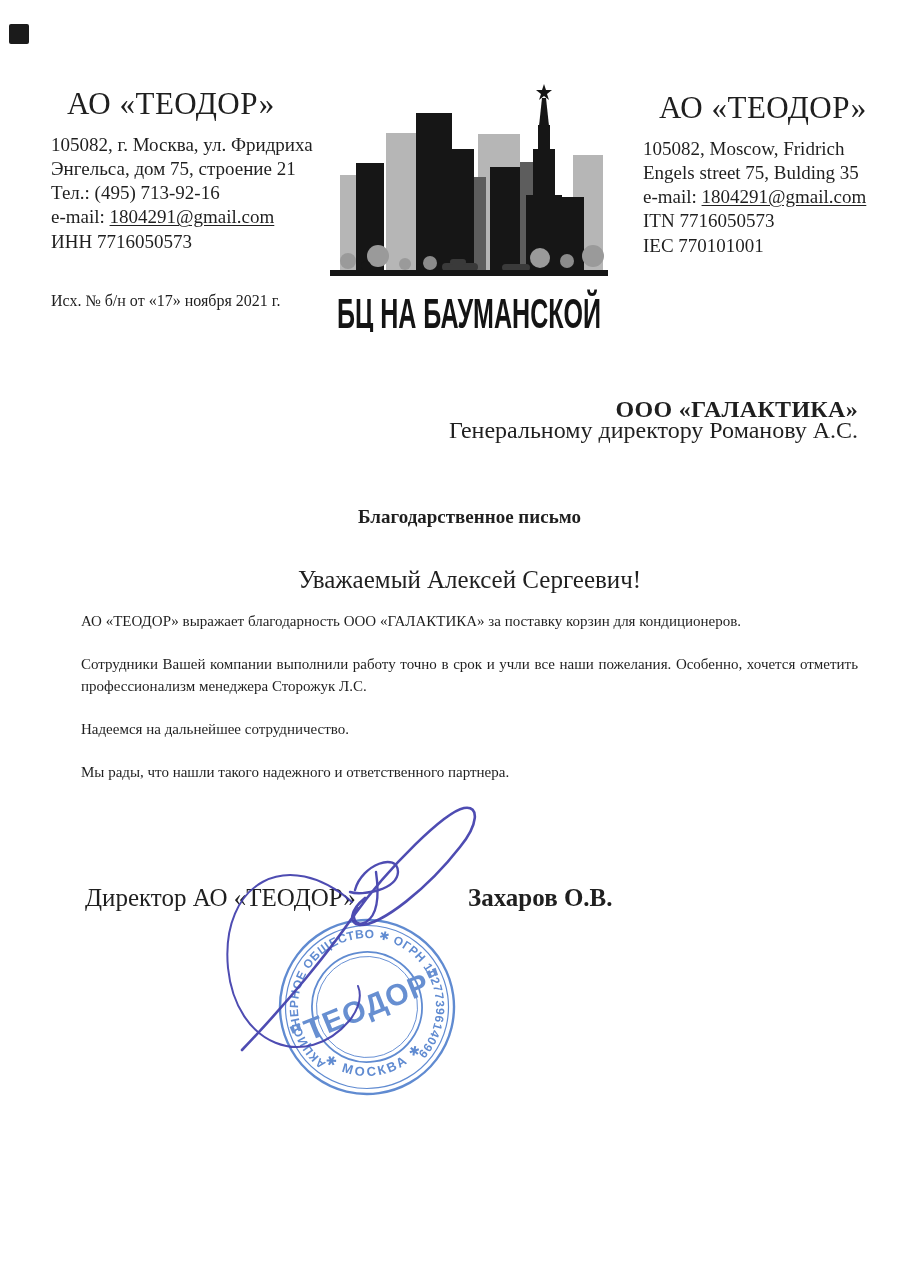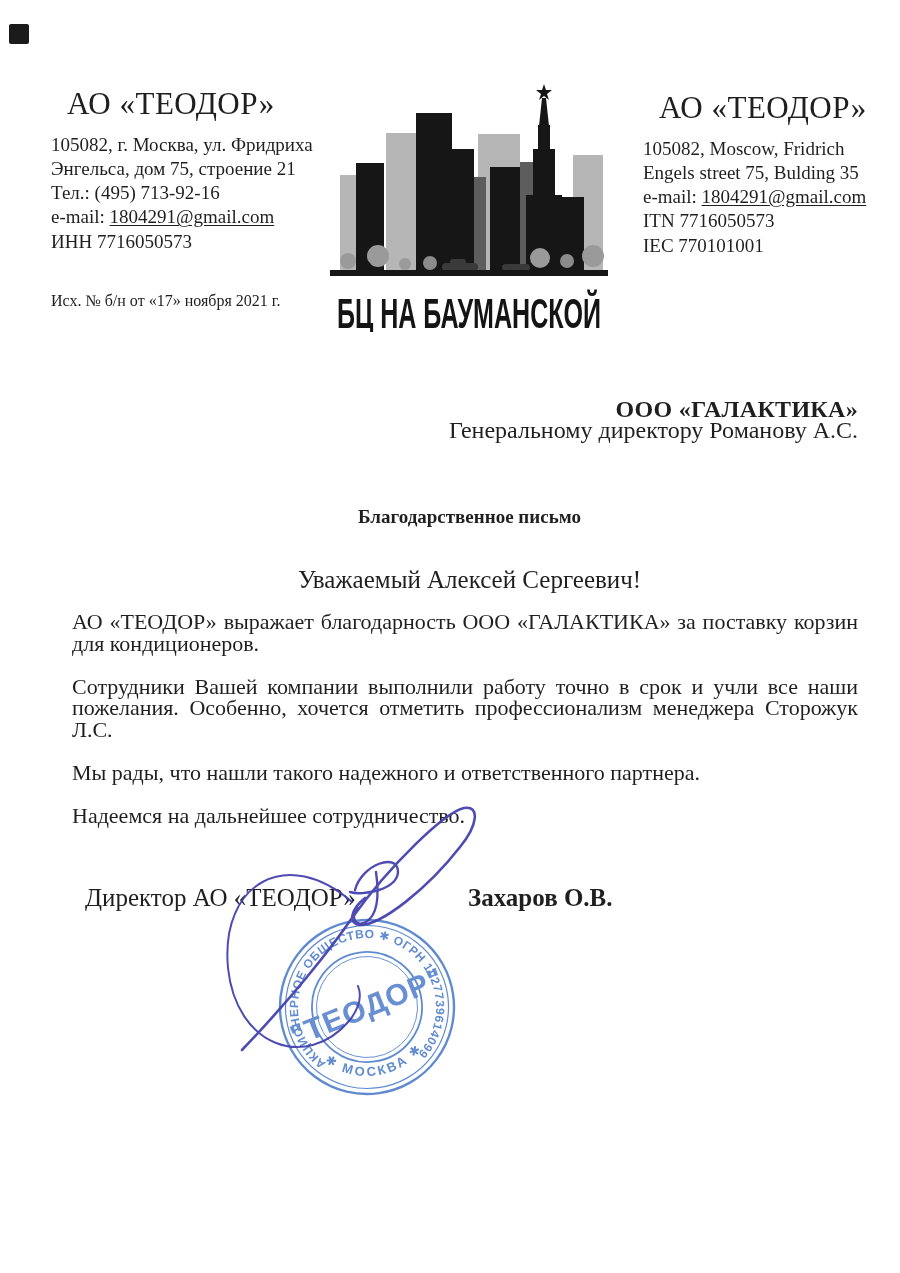--- a/index.html
+++ b/index.html
@@ -17,21 +17,21 @@
   .hdr-right{left:643px;top:92px;width:250px;}
   .addr{margin-top:12px;font-size:19px;line-height:24.3px;}
   .addr .u{text-decoration:underline;text-underline-offset:2px;}
   .ref-line{left:51px;top:292px;font-size:16px;white-space:nowrap;}
   
   .recipient{right:42px;top:399px;text-align:right;font-size:24px;line-height:20.5px;}
   .recipient .company{font-weight:bold;letter-spacing:.3px;}
   
   .letter-title{left:81px;right:42px;top:506px;text-align:center;font-weight:bold;font-size:19px;}
   .salutation{left:81px;right:42px;top:566px;text-align:center;font-size:25px;}
-  .body-text{left:72px;right:42px;top:611px;font-size:22px;line-height:21.5px;font-family:Liberation Serif, serif;}
+  .body-text{left:81px;right:42px;top:611px;font-size:15px;line-height:21.5px;font-family:Liberation Serif, serif;}
   .body-text p{margin:0 0 21.5px 0;text-align:justify;}
   .sig-pos{left:85px;top:884px;font-size:25px;white-space:nowrap;}
   .sig-name{left:468px;top:884px;font-size:25px;white-space:nowrap;font-weight:bold;}
   
   .logo{left:330px;top:80px;}
   .logo-caption{font-family:"Liberation Sans","DejaVu Sans",sans-serif;font-weight:bold;fill:#141414;}
   
   .sig-stamp{left:195px;top:785px;}
   .stamp-ring-text{font:bold 12px "Liberation Sans","DejaVu Sans",sans-serif;letter-spacing:.6px;fill:#4577c9;}
   .stamp-bottom-text{font:bold 13px "Liberation Sans","DejaVu Sans",sans-serif;letter-spacing:2.5px;fill:#4577c9;}
@@ -124,22 +124,22 @@
 <div class="abs recipient">
   <div class="company">ООО «ГАЛАКТИКА»</div>
   <div>Генеральному директору Романову А.С.</div>
 </div>
 
 <div class="abs letter-title">Благодарственное письмо</div>
 <div class="abs salutation">Уважаемый Алексей Сергеевич!</div>
 <div class="abs body-text">
   <p>АО «ТЕОДОР» выражает благодарность ООО «ГАЛАКТИКА» за поставку корзин для кондиционеров.</p>
   <p>Сотрудники Вашей компании выполнили работу точно в срок и учли все наши пожелания. Особенно, хочется отметить профессионализм менеджера Сторожук Л.С.</p>
+  <p>Надеемся на дальнейшее сотрудничество.</p>
   <p>Мы рады, что нашли такого надежного и ответственного партнера.</p>
-  <p>Надеемся на дальнейшее сотрудничество.</p>
 </div>
 
 <div class="abs sig-pos">Директор АО «ТЕОДОР»</div>
 <div class="abs sig-name">Захаров О.В.</div>
 
 <svg class="abs sig-stamp" width="300" height="330" viewBox="0 0 300 330">
 
   <g transform="translate(172,222) rotate(-8)" opacity="0.85">
     <circle r="87" fill="none" stroke="#4577c9" stroke-width="2.4"></circle>
     <circle r="81.5" fill="none" stroke="#4577c9" stroke-width="1.2"></circle>

